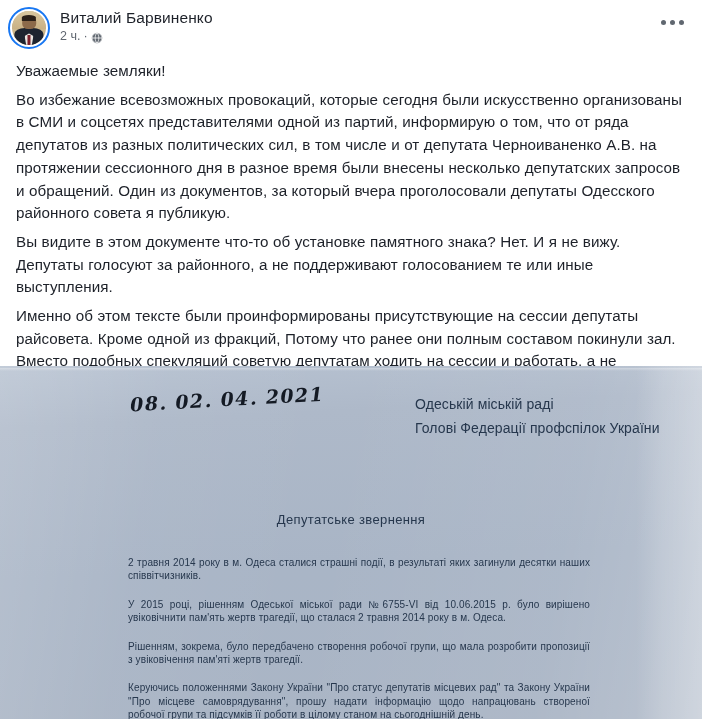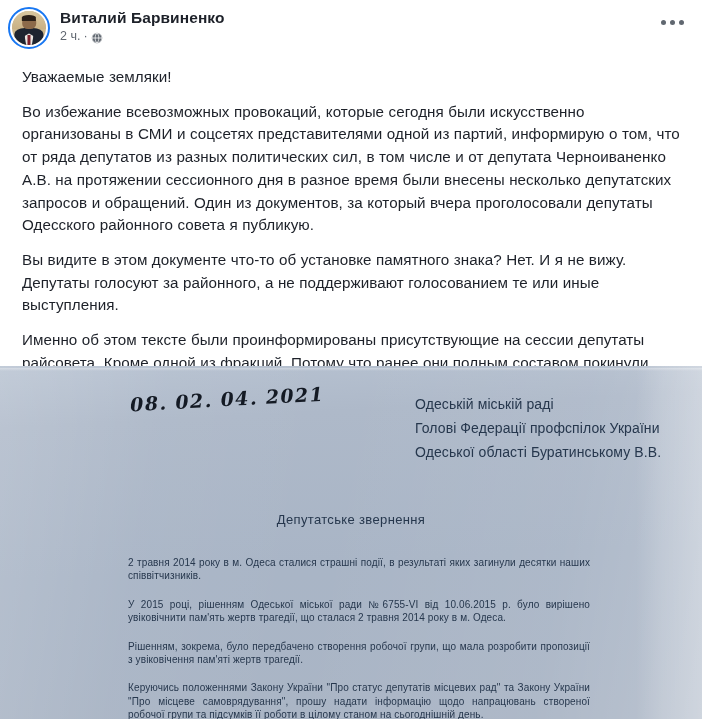--- a/index.html
+++ b/index.html
@@ -106,21 +106,21 @@
 
   .header-text {
     margin-left: 10px;
     padding-top: 2px;
     display: flex;
     flex-direction: column;
     justify-content: flex-start;
   }
   .author-name {
     font-size: 15.5px;
-    font-weight: bold;
+    font-weight: normal;
     color: #1d2129;
     line-height: 19px;
     letter-spacing: 0.1px;
   }
   .meta-row {
     display: flex;
     align-items: flex-end;
     margin-top: 2px;
     color: #606770;
     font-size: 12.5px;
@@ -152,21 +152,21 @@
     height: 5px;
     border-radius: 50%;
     background: #606770;
   }
 
   
   .post-body {
     padding: 6px 10px 0 10px;
   }
   .post-body p {
-    margin: 12px;
+    margin: 6px;
     font-size: 15.2px;
     line-height: 22.7px;
     color: #1d2129;
     letter-spacing: 0.05px;
     word-spacing: 0.2px;
   }
 
   
   .attachment {
     position: absolute;
@@ -312,21 +312,20 @@
   <div class="attachment">
     <div class="paper"></div>
 
     <div class="doc-layer">
 
       <div class="doc-date">08. 02. 04. 2021</div>
 
       <div class="doc-addressee">
         <div>Одеській міській раді</div>
         <div>Голові Федерації профспілок України</div>
-        <div>Одеської області Буратинському В.В.</div>
       </div>
 
       <div class="doc-title">Депутатське звернення</div>
 
       <div class="doc-paragraphs">
         <p>2 травня 2014 року в м. Одеса сталися страшні події, в результаті яких загинули десятки наших співвітчизників.</p>
         <p>У 2015 році, рішенням Одеської міської ради №6755-VI від 10.06.2015 р. було вирішено увіковічнити пам'ять жертв трагедії, що сталася 2 травня 2014 року в м. Одеса.</p>
         <p>Рішенням, зокрема, було передбачено створення робочої групи, що мала розробити пропозиції з увіковічення пам'яті жертв трагедії.</p>
         <p>Керуючись положеннями Закону України "Про статус депутатів місцевих рад" та Закону України "Про місцеве самоврядування", прошу надати інформацію щодо напрацювань створеної робочої групи та підсумків її роботи в цілому станом на сьогоднішній день.</p>
       </div>

